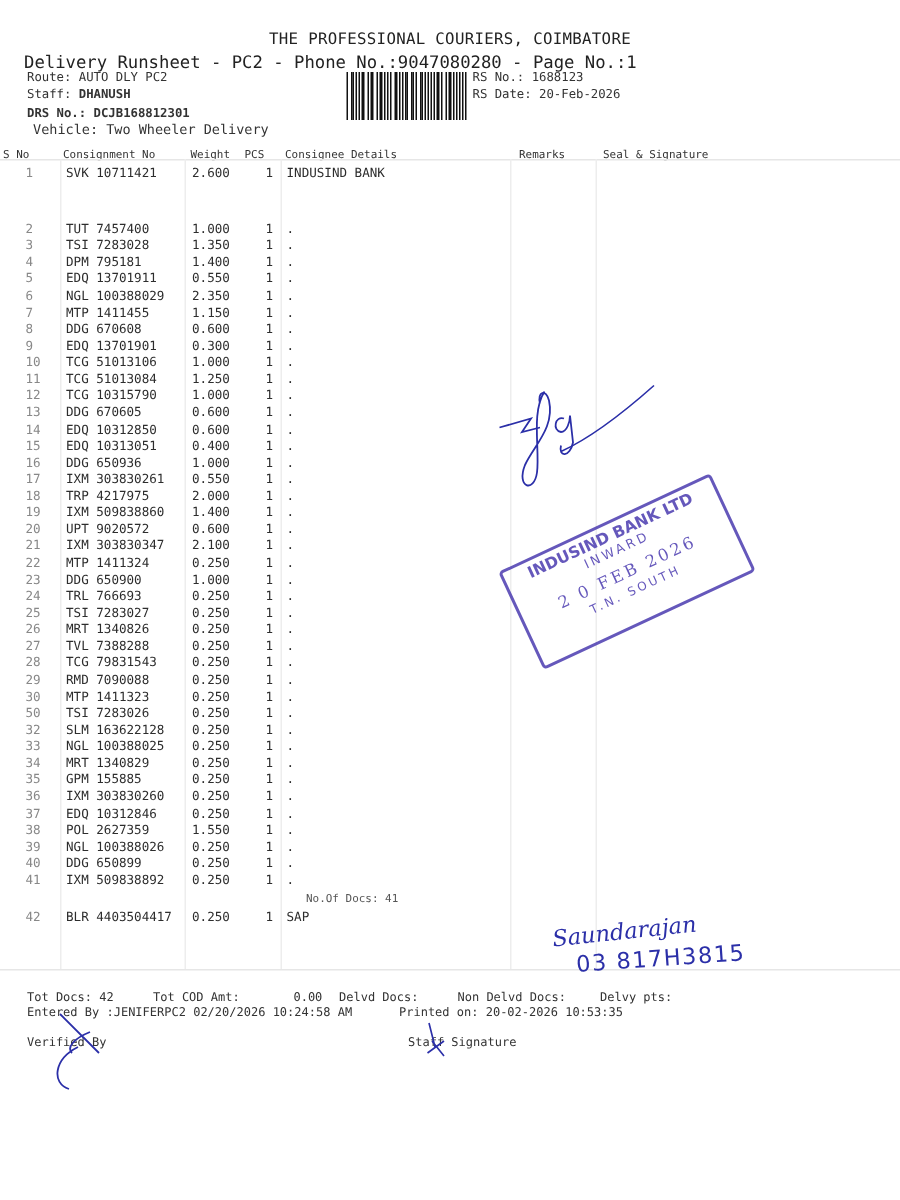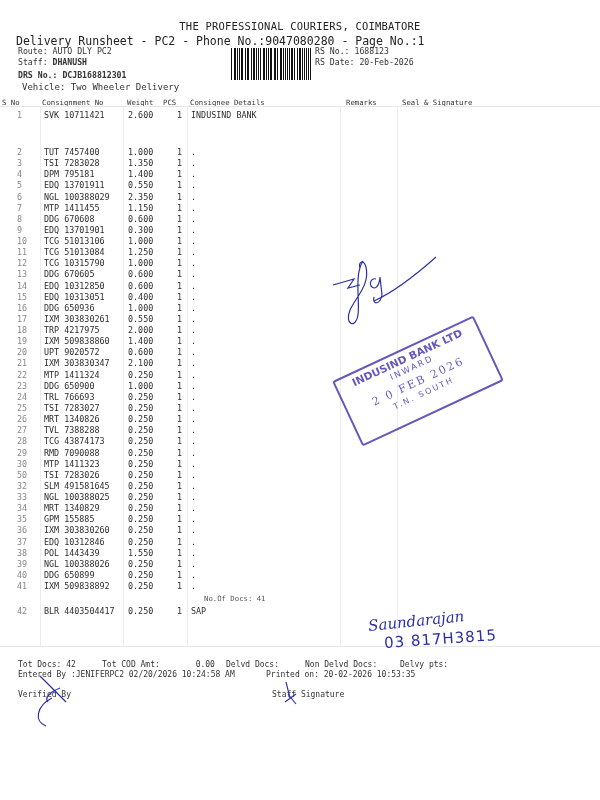--- a/index.html
+++ b/index.html
@@ -311,21 +311,21 @@
     </div>
     <div class="row" style="top: 425.25px;">
       <span class="c-sno">27</span>
       <span class="c-cn">TVL 7388288</span>
       <span class="c-wt">0.250</span>
       <span class="c-pcs">1</span>
       <span class="c-det">.</span>
     </div>
     <div class="row" style="top: 436.38px;">
       <span class="c-sno">28</span>
-      <span class="c-cn">TCG 43874173</span>
+      <span class="c-cn">TCG 79831543</span>
       <span class="c-wt">0.250</span>
       <span class="c-pcs">1</span>
       <span class="c-det">.</span>
     </div>
     <div class="row" style="top: 447.51px;">
       <span class="c-sno">29</span>
       <span class="c-cn">RMD 7090088</span>
       <span class="c-wt">0.250</span>
       <span class="c-pcs">1</span>
       <span class="c-det">.</span>
@@ -339,21 +339,21 @@
     </div>
     <div class="row" style="top: 469.77px;">
       <span class="c-sno">50</span>
       <span class="c-cn">TSI 7283026</span>
       <span class="c-wt">0.250</span>
       <span class="c-pcs">1</span>
       <span class="c-det">.</span>
     </div>
     <div class="row" style="top: 480.9px;">
       <span class="c-sno">32</span>
-      <span class="c-cn">SLM 491581645</span>
+      <span class="c-cn">SLM 163622128</span>
       <span class="c-wt">0.250</span>
       <span class="c-pcs">1</span>
       <span class="c-det">.</span>
     </div>
     <div class="row" style="top: 492.03px;">
       <span class="c-sno">33</span>
       <span class="c-cn">NGL 100388025</span>
       <span class="c-wt">0.250</span>
       <span class="c-pcs">1</span>
       <span class="c-det">.</span>
@@ -381,21 +381,21 @@
     </div>
     <div class="row" style="top: 536.55px;">
       <span class="c-sno">37</span>
       <span class="c-cn">EDQ 10312846</span>
       <span class="c-wt">0.250</span>
       <span class="c-pcs">1</span>
       <span class="c-det">.</span>
     </div>
     <div class="row" style="top: 547.68px;">
       <span class="c-sno">38</span>
-      <span class="c-cn">POL 1443439</span>
+      <span class="c-cn">POL 2627359</span>
       <span class="c-wt">1.550</span>
       <span class="c-pcs">1</span>
       <span class="c-det">.</span>
     </div>
     <div class="row" style="top: 558.81px;">
       <span class="c-sno">39</span>
       <span class="c-cn">NGL 100388026</span>
       <span class="c-wt">0.250</span>
       <span class="c-pcs">1</span>
       <span class="c-det">.</span>

